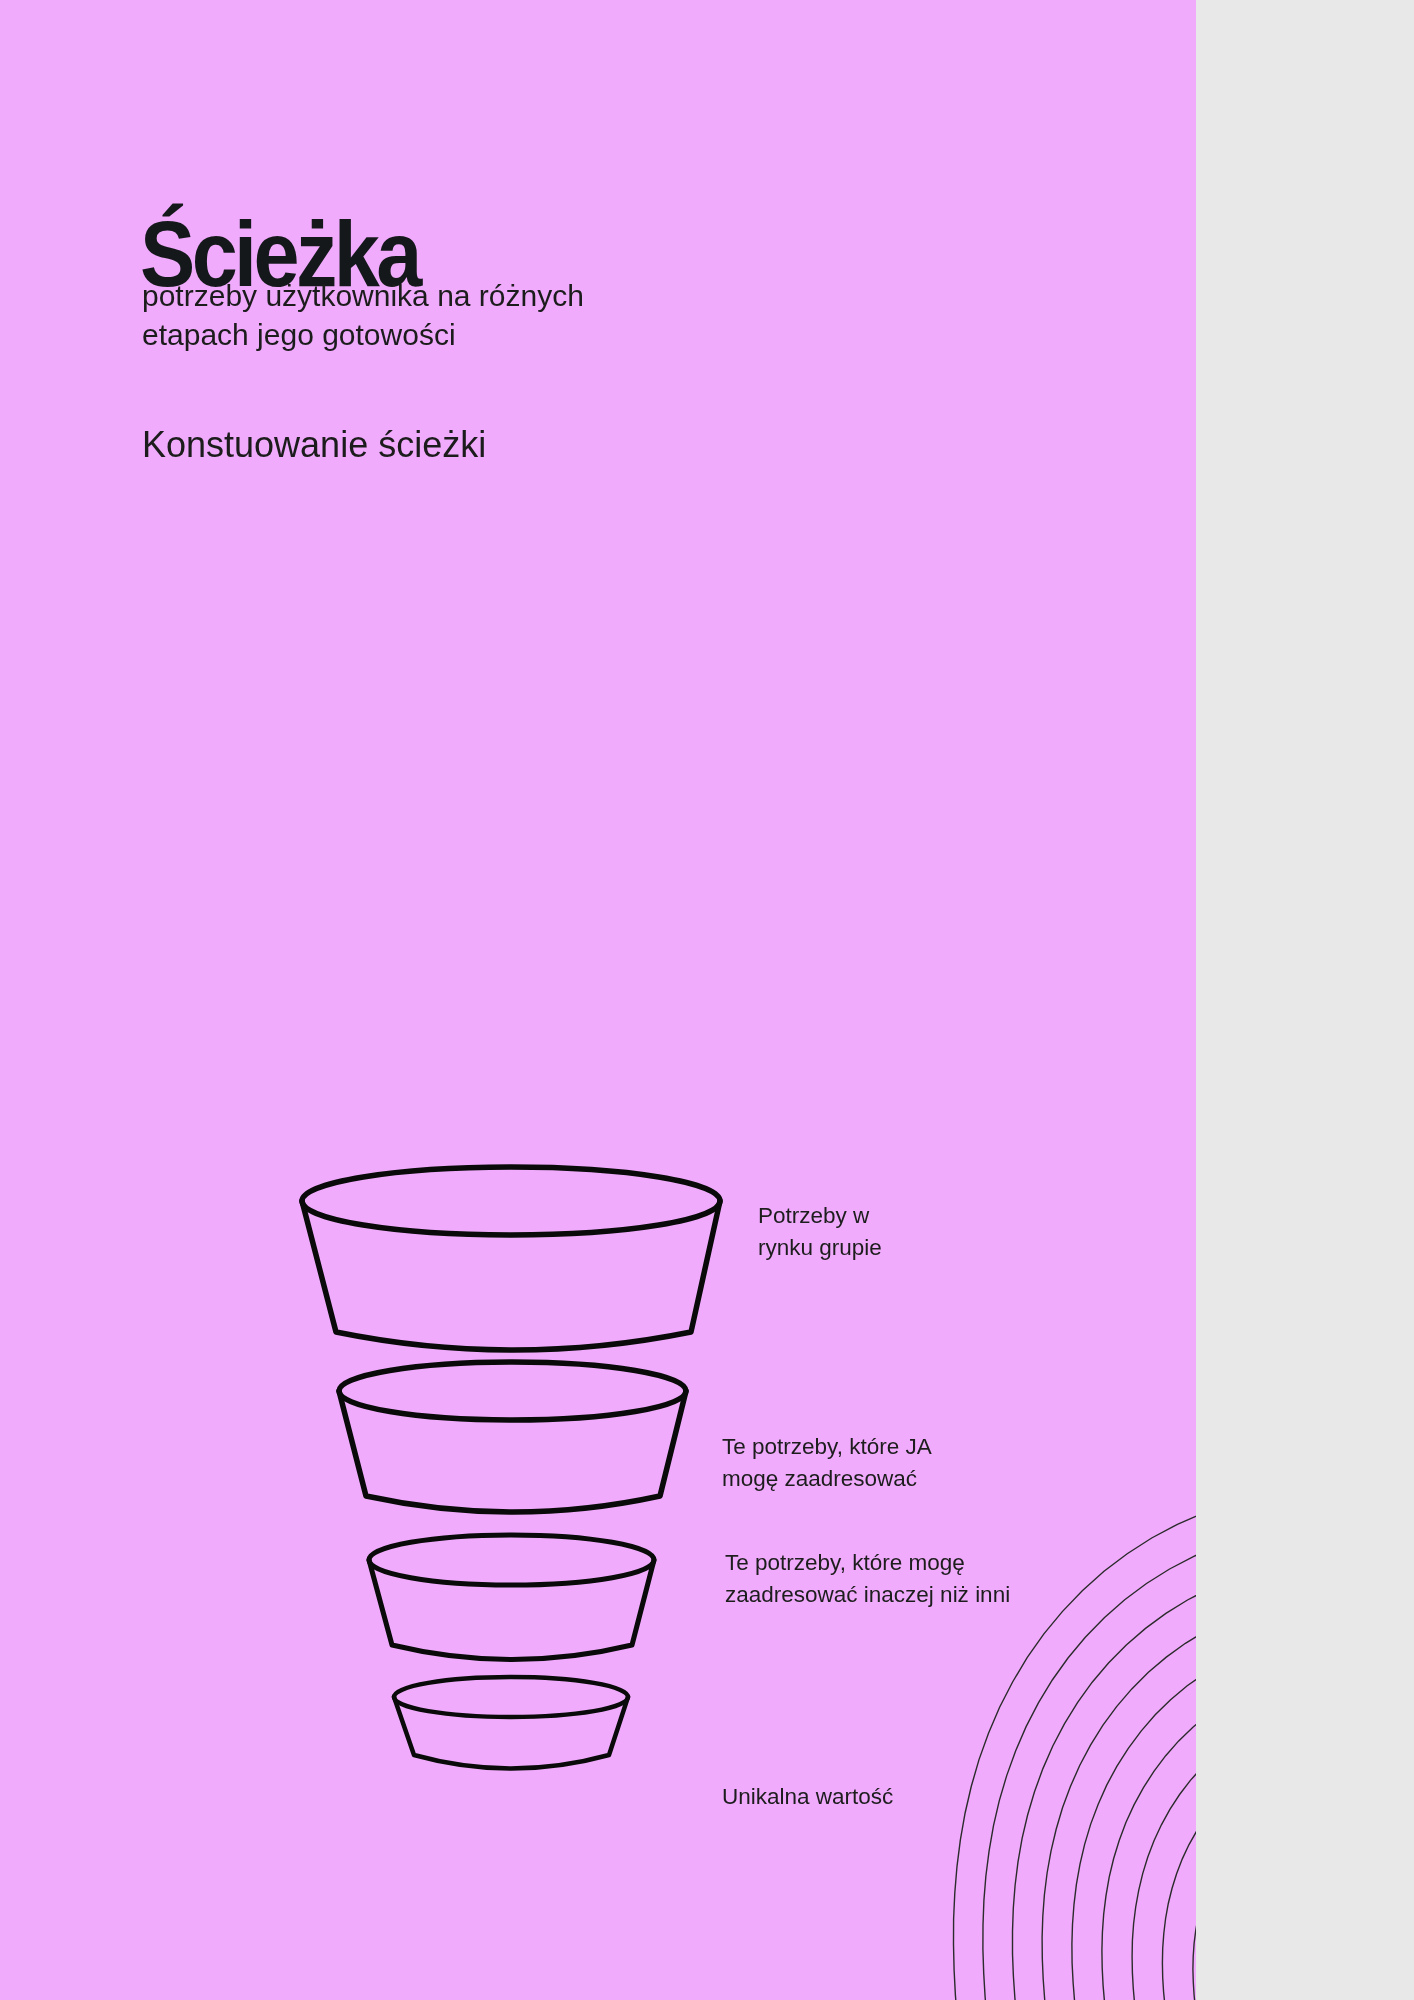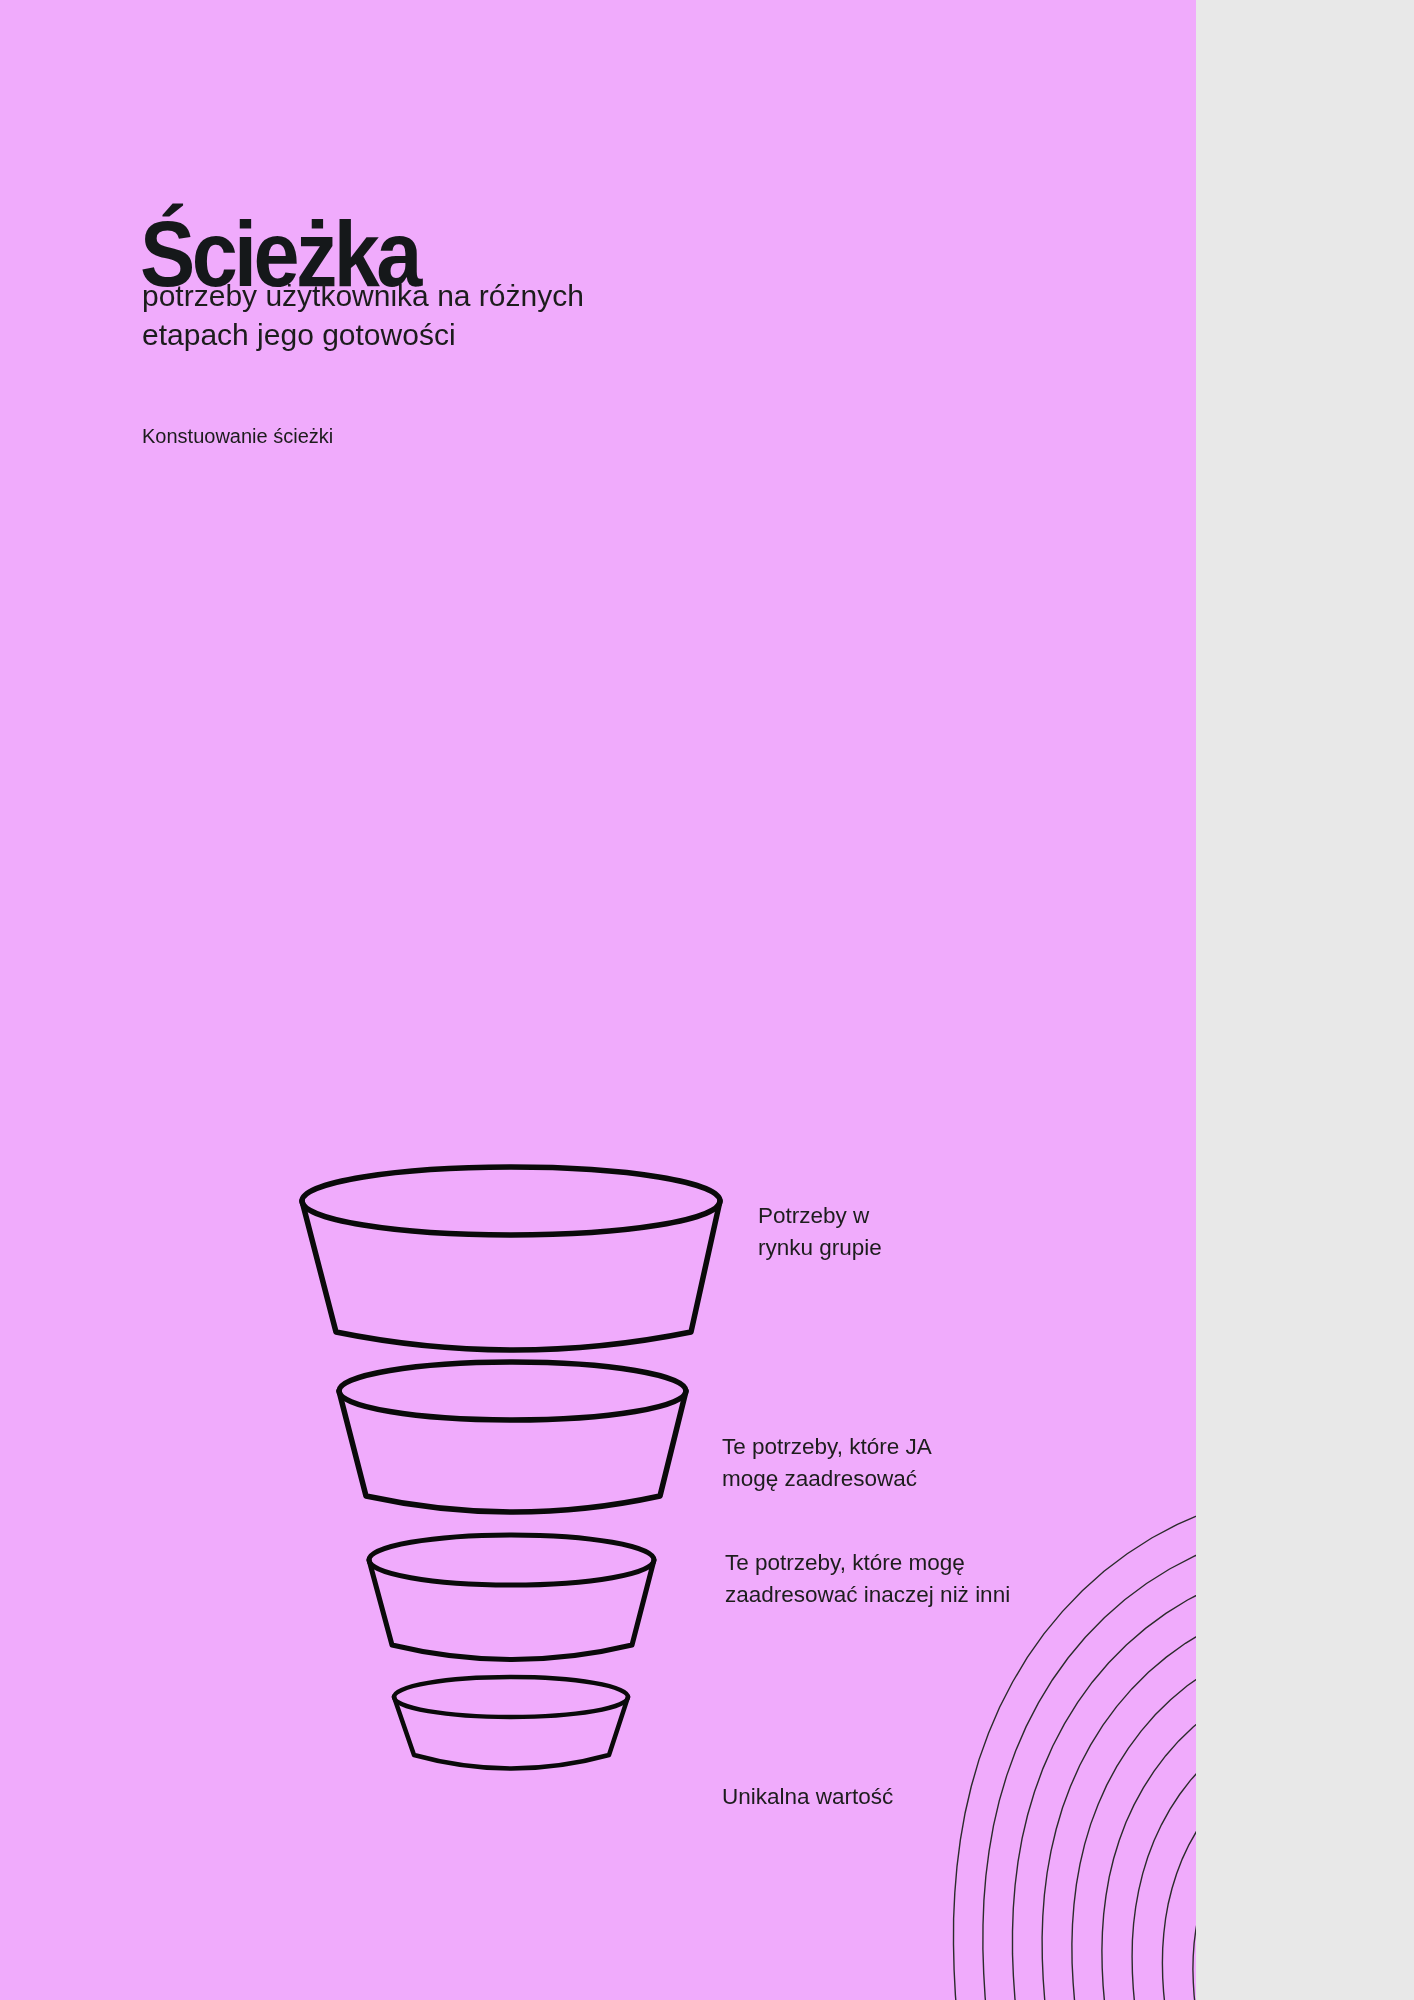--- a/index.html
+++ b/index.html
@@ -34,22 +34,22 @@
   .page-subtitle {
     left: 142px;
     top: 276px;
     font-size: 30px;
     line-height: 39px;
     color: #1c1c1c;
     white-space: pre-line;
   }
   .section-heading {
     left: 142px;
-    top: 419px;
-    font-size: 20px;
+    top: 428px;
+    font-size: 36px;
     line-height: 34px;
     color: #1c1c1c;
   }
   .body-para {
     left: 142px;
     font-size: 24px;
     line-height: 38.4px;
     color: #222222;
     white-space: pre-line;
   }

